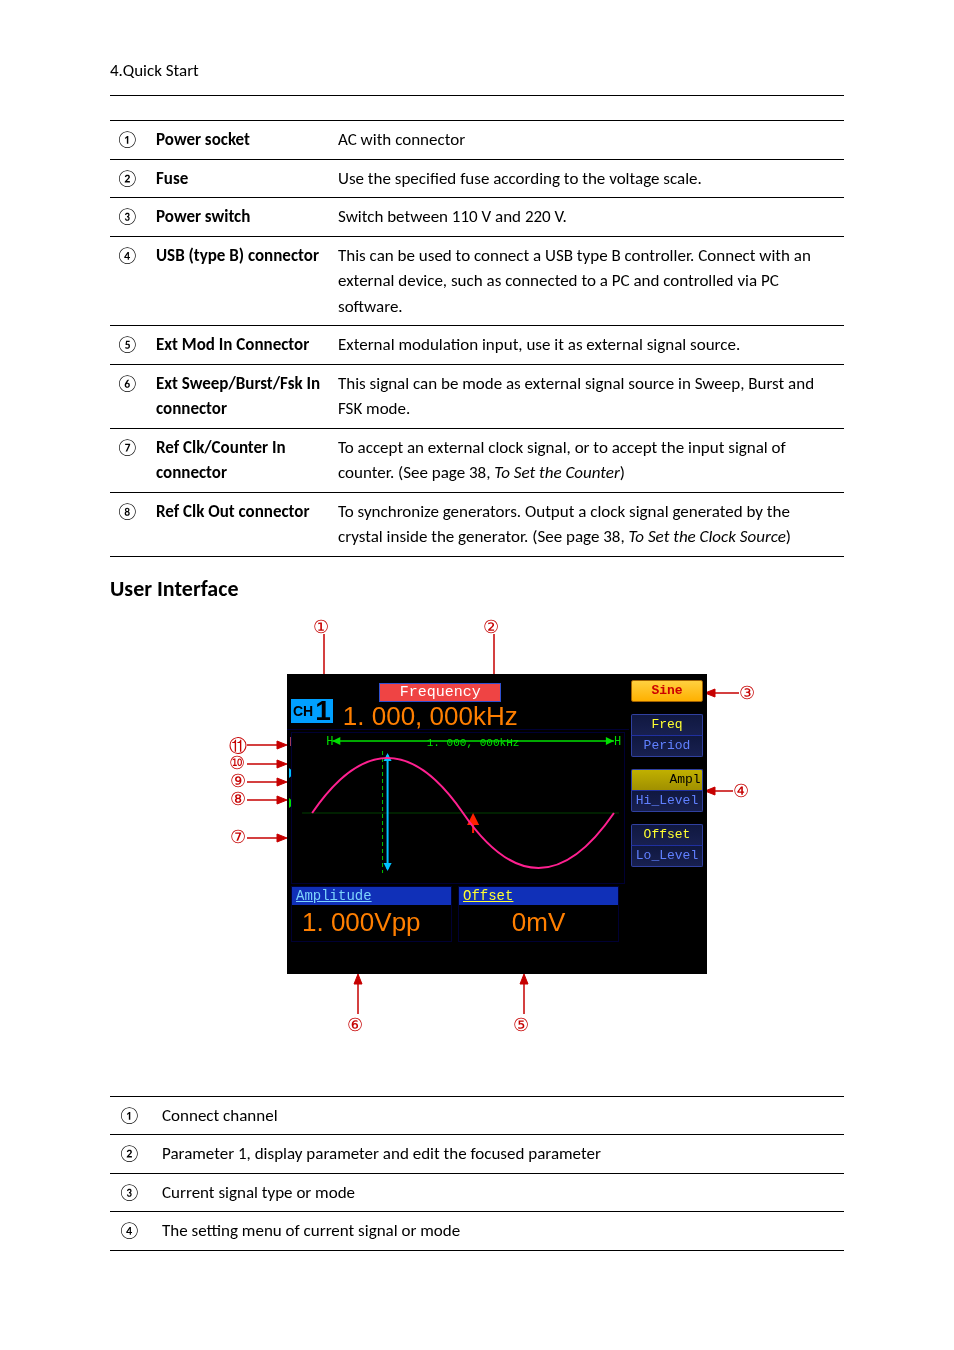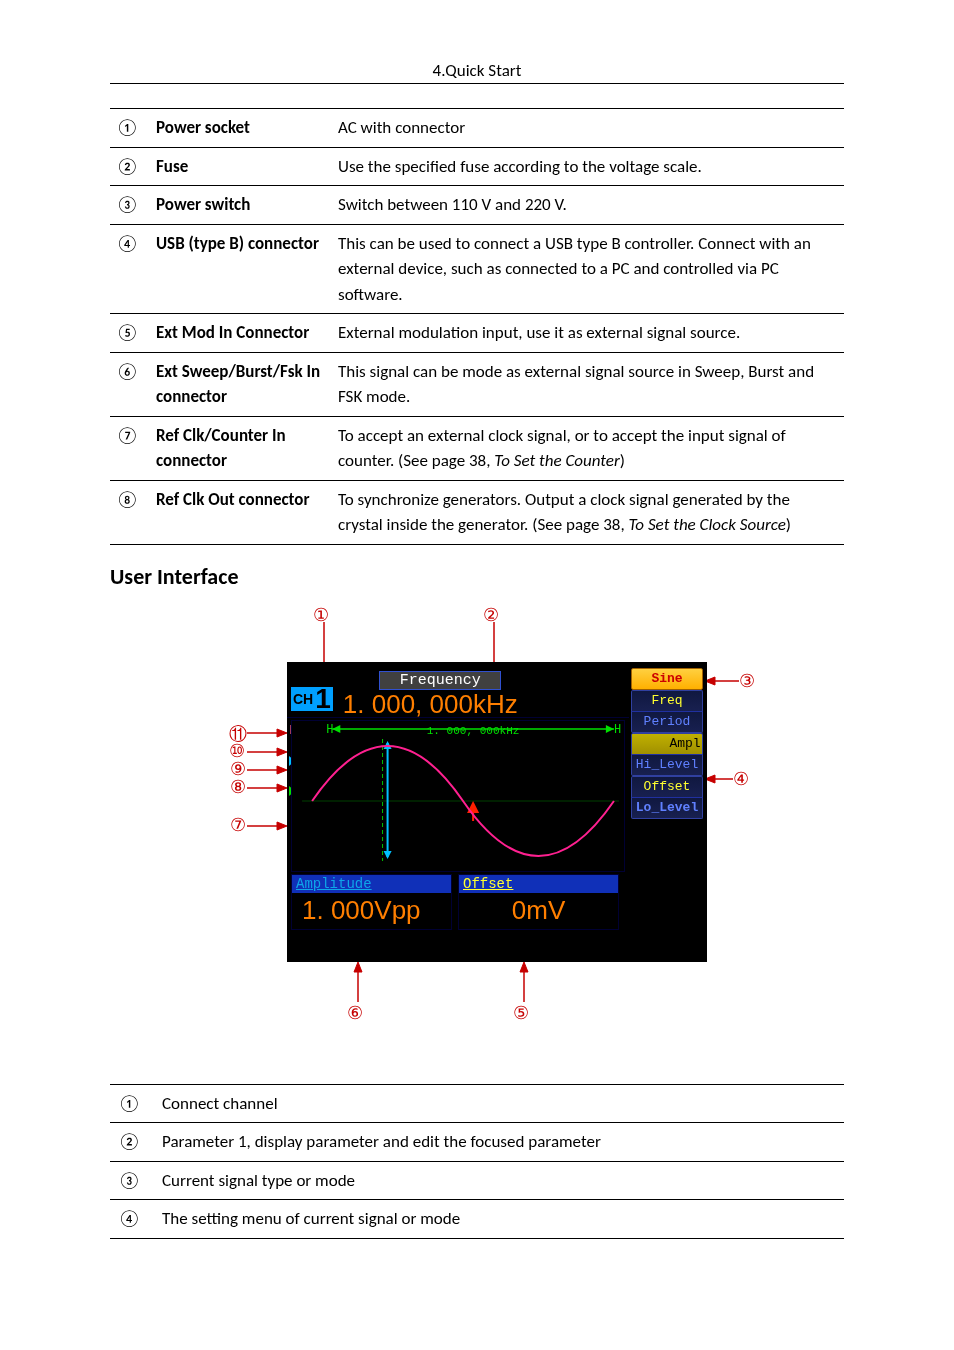--- a/index.html
+++ b/index.html
@@ -5,24 +5,23 @@
   body {
     margin: 0;
     font-family: Calibri, "Segoe UI", sans-serif;
     background: #fff;
     width: 954px;
     box-sizing: border-box;
     padding: 60px 110px 40px 110px;
     color: #000;
   }
   .page-header {
-    text-align: center;
     font-size: 17px;
     border-bottom: 1px solid #000;
-    padding-bottom: 2px;
+    padding-bottom: 14px;
     margin-bottom: 24px;
   }
   table.connectors {
     width: 100%;
     border-collapse: collapse;
     font-size: 17px;
   }
   table.connectors td {
     border-top: 1px solid #000;
     border-bottom: 1px solid #000;
@@ -111,21 +110,21 @@
     color: #000;
     line-height: 1;
   }
   .freq-block {
     display: flex;
     flex-direction: column;
     margin-left: 10px;
     align-items: center;
   }
   .freq-label {
-    background: #404040;
+    background: #ef4444;
     color: #fff;
     font-family: "Courier New", monospace;
     font-size: 15px;
     width: 120px;
     text-align: center;
     border: 1px solid #3050d0;
     margin-bottom: 1px;
     margin-left: 20px;
   }
   .freq-value {
@@ -164,21 +163,21 @@
     border-top: 5px solid transparent;
     border-bottom: 5px solid transparent;
   }
 
   .right-menu {
     width: 78px;
     background: #000;
     display: flex;
     flex-direction: column;
     padding: 6px 4px 0 2px;
-    gap: 0;
+    gap: 12px;
     box-sizing: border-box;
     font-family: "Courier New", monospace;
   }
   .menu-btn {
     background: linear-gradient(#101840, #182050);
     border: 1px solid #3040a0;
     color: #ffff30;
     font-size: 13px;
     text-align: center;
     padding: 1px 0;
@@ -428,28 +427,28 @@
           <div class="menu-pair">
             <div class="menu-btn" style="color:#ffff30;">Freq</div>
             <div class="menu-btn" style="color:#6080ff;">Period</div>
           </div>
           <div class="menu-pair">
             <div class="menu-btn" style="background:linear-gradient(#c0b000,#a09000);color:#000;padding-left:36px;">Ampl</div>
             <div class="menu-btn" style="color:#6080ff;">Hi_Level</div>
           </div>
           <div class="menu-pair">
             <div class="menu-btn" style="color:#ffff30;">Offset</div>
-            <div class="menu-btn" style="color:#6080ff;font-weight:bold;">Lo_Level</div>
+            <div class="menu-btn" style="color:#6080ff;">Lo_Level</div>
           </div>
         </div>
       </div>
 
       <div class="bottom-area">
         <div class="param-box">
-          <div class="param-label amp-label" style="color:#0ea5e9;">Amplitude</div>
+          <div class="param-label amp-label" style="color:#7dd3fc;">Amplitude</div>
           <div class="param-value">1. 000Vpp</div>
         </div>
         <div class="param-box">
           <div class="param-label off-label">Offset</div>
           <div class="param-value center">0mV</div>
         </div>
         <div class="blank-side"></div>
       </div>
     </div>
 

